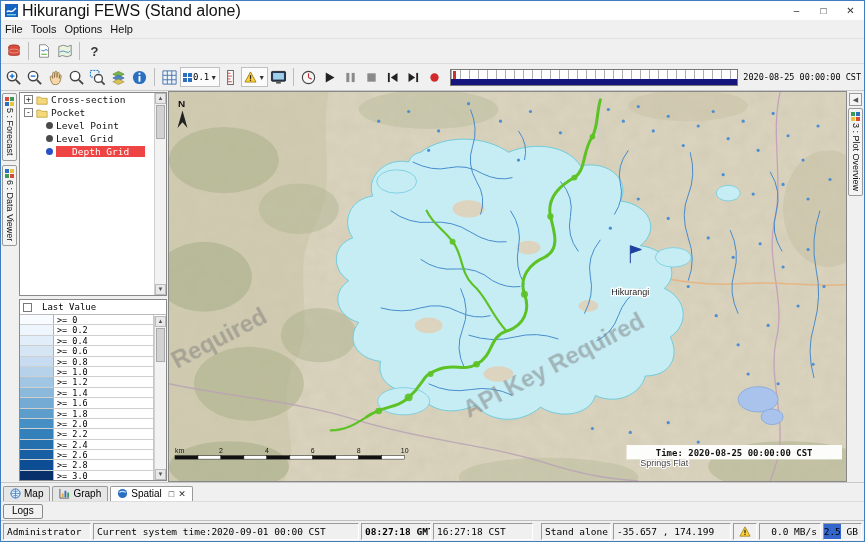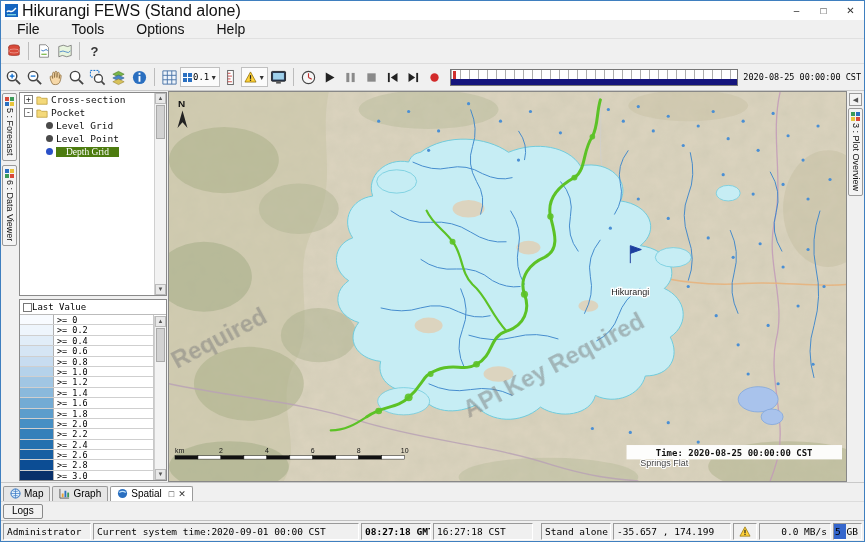--- a/index.html
+++ b/index.html
@@ -11,21 +11,21 @@
   
   .titlebar { height:19px; background:#ffffff; display:flex; align-items:center; padding:0 0 0 4px; flex:none; }
   .titlebar .logo { width:13px; height:13px; flex:none; margin-right:4px; }
   .titlebar .title { font-size:16px; color:#111; }
   .titlebar .spacer { flex:1; }
   .wbtn { width:27px; height:19px; display:flex; align-items:center; justify-content:center;
           font-size:10px; color:#333; }
 
   
   .menubar { height:19px; background:#f0f0f0; display:flex; align-items:center; border-bottom:1px solid #e0e0e0; flex:none; }
-  .menu-item { font-size:14px; padding:0 16px; color:#111; height:100%; display:flex; align-items:center; }
+  .menu-item { font-size:11px; padding:0 4px; color:#111; height:100%; display:flex; align-items:center; }
 
   
   .toolbar { display:flex; align-items:center; background:#f0f0f0; flex:none; padding-left:2px; }
   .toolbar1 { height:25px; border-bottom:1px solid #dcdcdc; }
   .toolbar2 { height:27px; border-bottom:1px solid #c9c9c9; }
   .tbtn { width:21px; height:21px; display:flex; align-items:center; justify-content:center; flex:none; }
   .tbtn svg { display:block; }
   .tsep { width:1px; height:18px; background:#bcbcbc; margin:0 4px; flex:none; }
   .drop { display:flex; align-items:center; gap:1px; border:1px solid #c0c0c0; background:#fbfbfb;
           height:20px; padding:0 2px; flex:none; }
@@ -53,28 +53,28 @@
   .legend-panel { flex:1; border:1px solid #8a8a8a; background:#fff; position:relative; overflow:hidden; display:flex; flex-direction:column; }
 
   .tree-row { display:flex; align-items:center; gap:3px; height:13px; padding-left:4px;
               font-family:"DejaVu Sans Mono", monospace; font-size:9.5px; color:#111; white-space:nowrap; }
   .tree-row.child { padding-left:26px; }
   .expander { width:9px; height:9px; border:1px solid #808080; background:#fff; font-size:8px; line-height:7px;
               text-align:center; flex:none; color:#222; }
   .dot { width:7px; height:7px; border-radius:50%; flex:none; }
   .dot.gray { background:#4a4a4a; }
   .dot.blue { background:#2a50c8; }
-  .sel { background:#4d7c0f; color:#fff; padding:0 10px;font-family:Liberation Serif, serif; }
+  .sel { background:#ef4444; color:#fff; padding:0 16px; }
 
   .vscroll { position:absolute; right:0; top:0; bottom:0; width:12px; background:#f2f2f2; border-left:1px solid #cfcfcf; }
   .vscroll .arr { height:11px; border:1px solid #bbb; background:#e8e8e8; font-size:6px; text-align:center; line-height:9px; color:#555; }
   .vscroll .arr.bot { position:absolute; bottom:0; left:0; right:0; }
   .vscroll .thumb { position:absolute; top:12px; left:1px; right:1px; height:34px; background:#d2d2d2; border:1px solid #aaa; }
 
-  .legend-header { height:15px; display:flex; align-items:center; gap:0; padding-left:3px; border-bottom:1px solid #bbb; flex:none; }
+  .legend-header { height:15px; display:flex; align-items:center; gap:10px; padding-left:3px; border-bottom:1px solid #bbb; flex:none; }
   .checkbox { width:9px; height:9px; border:1px solid #777; background:#fff; flex:none; }
   .legend-title { font-family:"DejaVu Sans Mono", monospace; font-size:9px; }
   .legend-rows { flex:1; margin-right:12px; border-right:1px solid #c8c8c8; }
   .legend-row { display:flex; height:10.4px; border-bottom:1px solid #cfcfcf; align-items:stretch; }
   .legend-swatch { width:34px; flex:none; border-right:1px solid #b0b0b0; }
   .legend-label { font-family:"DejaVu Sans Mono", monospace; font-size:8.5px; padding-left:3px; line-height:10px; }
 
   .map-wrap { flex:1; position:relative; border:1px solid #888; background:#dcd4bf; min-width:0; }
   .map-wrap svg { position:absolute; inset:0; }
 
@@ -312,25 +312,25 @@
         </div>
         <div class="tree-row">
           <span class="expander">-</span>
           <svg width="12" height="10" viewBox="0 0 14 11">
             <path d="M1,2 h4 l1.5,1.5 H13 v7 H1 Z" fill="#f4d97a" stroke="#b8962e" stroke-width=".8"></path>
           </svg>
           <span>Pocket</span>
         </div>
         <div class="tree-row child">
           <span class="dot gray"></span>
-          <span>Level Grid</span>
+          <span>Level Point</span>
         </div>
         <div class="tree-row child">
           <span class="dot gray"></span>
-          <span>Level Point</span>
+          <span>Level Grid</span>
         </div>
         <div class="tree-row child">
           <span class="dot blue"></span>
           <span class="sel">Depth Grid</span>
         </div>
         <div class="vscroll">
           <div class="arr">▲</div>
           <div class="thumb"></div>
           <div class="arr bot">▼</div>
         </div>
@@ -651,19 +651,19 @@
     <span class="scell" style="width:100px;">16:27:18 CST</span>
     <span class="scell" style="width:70px;margin-left:7px;">Stand alone</span>
     <span class="scell" style="width:118px;">-35.657 , 174.199</span>
     <span class="scell" style="width:24px;justify-content:center;">
       <svg width="12" height="11" viewBox="0 0 14 13">
         <path d="M7,1 L13,12 H1 Z" fill="#ffd23a" stroke="#8a6a00" stroke-width=".8"></path>
         <rect x="6.3" y="4.5" width="1.4" height="4" fill="#222"></rect>
           <rect x="6.3" y="9.3" width="1.4" height="1.4" fill="#222"></rect>
       </svg>
     </span>
-    <span class="scell" style="width:72px;justify-content:flex-end;">0.0 MB/s</span>
+    <span class="scell" style="width:62px;justify-content:flex-end;">0.0 MB/s</span>
     <span class="scell mem" style="flex:1;">
       <span class="fill"></span>
       <span>2.5 GB</span>
     </span>
   </div>
 </div>
 
 </body></html>

